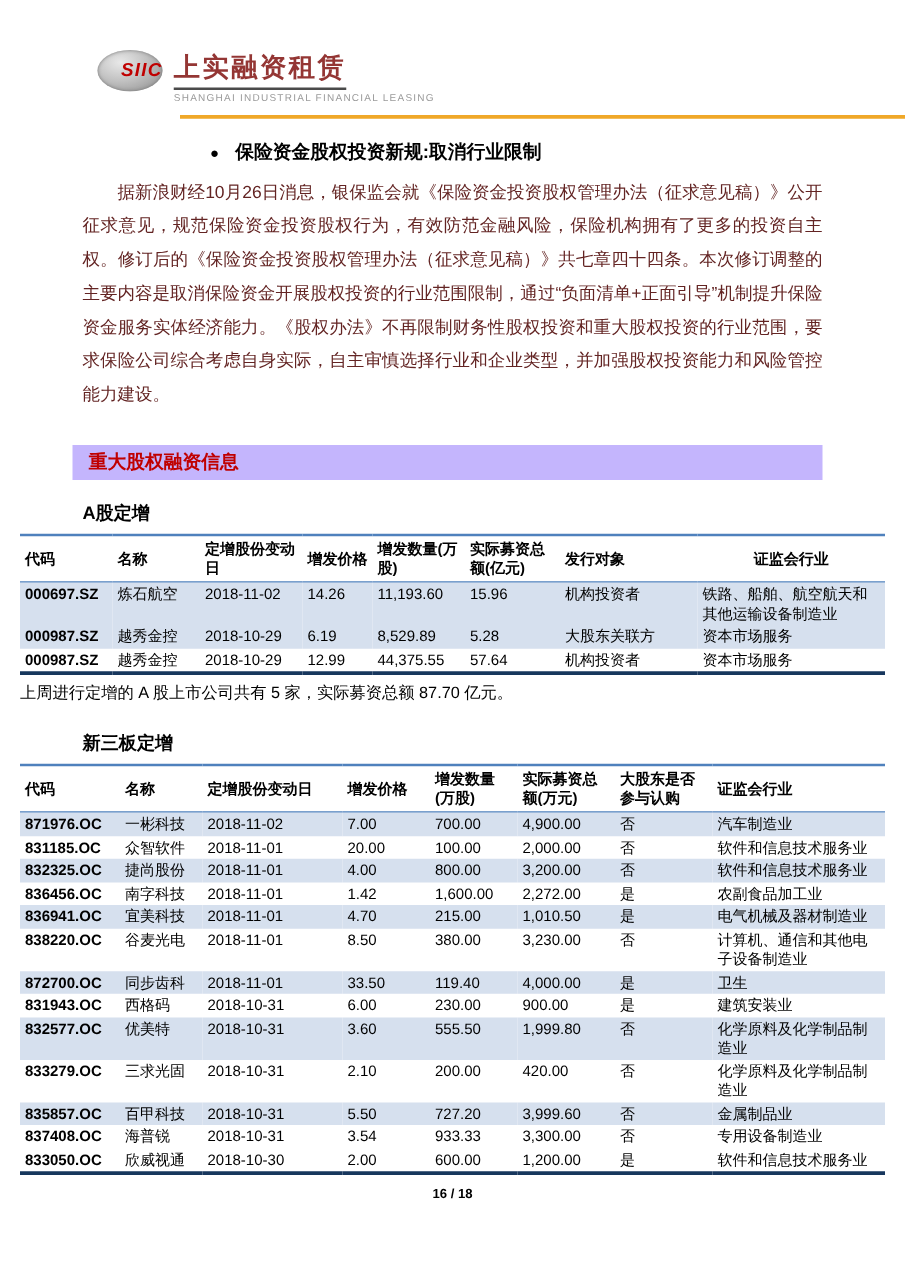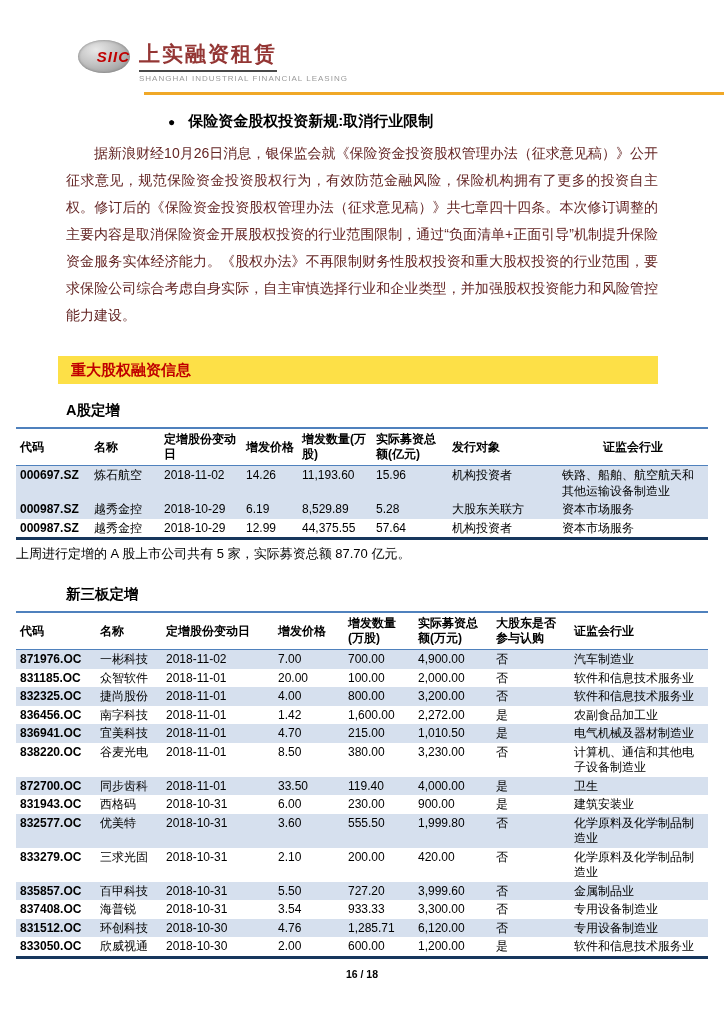--- a/index.html
+++ b/index.html
@@ -30,21 +30,21 @@
   .news-title { margin:17px 0 0 168px; font-size:15px; font-weight:bold; display:flex; align-items:center; }
   .news-title .bullet { font-size:12px; margin-right:13px; }
   .news-body {
     width:592px; margin:9px 0 0 66px; font-size:14px; line-height:27px;
     text-align:justify; text-indent:2em; color:#632423;
   }
 
   
   .banner {
     margin:27px 0 0 58px; width:600px; height:28px; box-sizing:border-box;
-    background:#fde047; color:#c00000; font-size:15px; font-weight:bold;
+    background:#c4b5fd; color:#c00000; font-size:15px; font-weight:bold;
     line-height:28px; padding-left:13px;
   }
 
   
   .sec-heading { margin:17px 0 7px 66px; font-size:14.5px; font-weight:bold; }
   .sec-heading.second { margin-top:22px; }
 
   
   table {
     border-collapse:collapse; table-layout:fixed; margin-left:16px; width:692px;
@@ -292,30 +292,20 @@
         <tr>
           <td class="code">837408.OC</td>
           <td>海普锐</td>
           <td>2018-10-31</td>
           <td>3.54</td>
           <td>933.33</td>
           <td>3,300.00</td>
           <td>否</td>
           <td>专用设备制造业</td>
         </tr>
-        <tr class="shade">
-          <td class="code">831512.OC</td>
-          <td>环创科技</td>
-          <td>2018-10-30</td>
-          <td>4.76</td>
-          <td>1,285.71</td>
-          <td>6,120.00</td>
-          <td>否</td>
-          <td>专用设备制造业</td>
-        </tr>
         <tr>
           <td class="code">833050.OC</td>
           <td>欣威视通</td>
           <td>2018-10-30</td>
           <td>2.00</td>
           <td>600.00</td>
           <td>1,200.00</td>
           <td>是</td>
           <td>软件和信息技术服务业</td>
         </tr>

